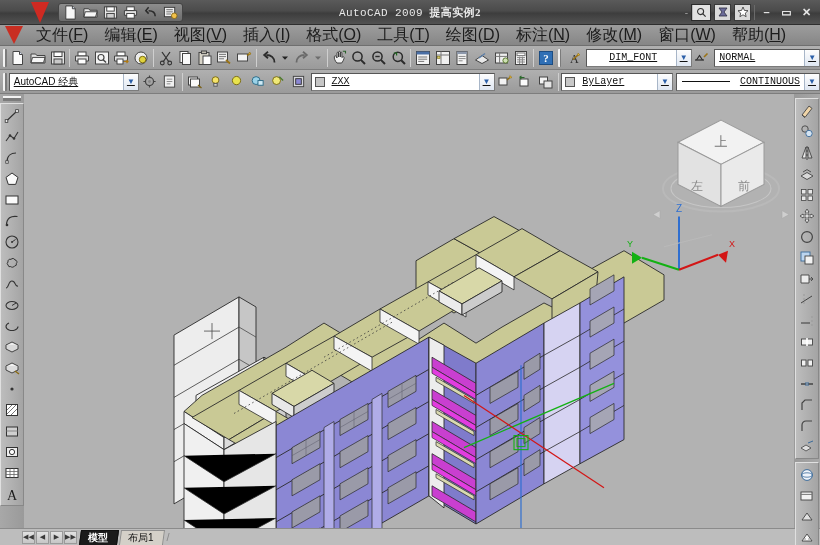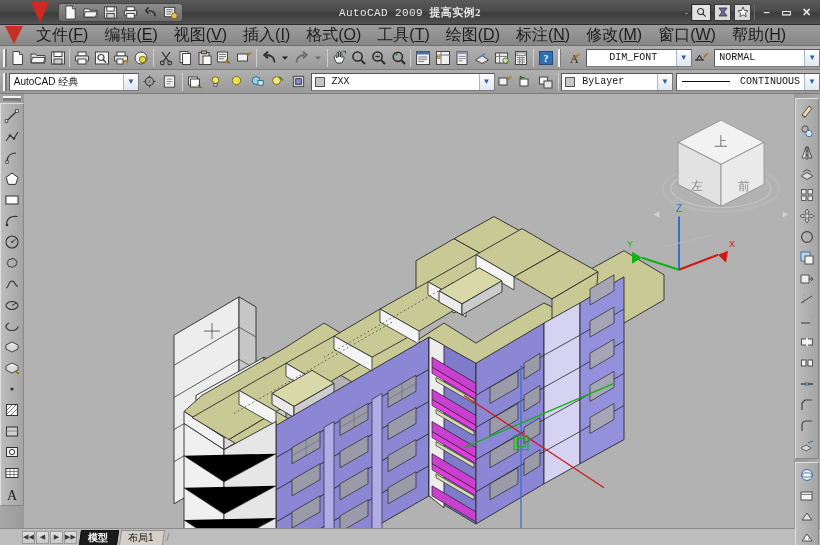--- a/index.html
+++ b/index.html
@@ -151,20 +151,21 @@
 
   
   .combo {
     display: flex; align-items: center;
     height: 18px;
     background: #fff;
     border: 1px solid #7b7b7b;
     border-top-color: #565656; border-left-color: #565656;
     font-size: 10px; color: #111;
     overflow: hidden;
+    text-decoration: underline;
   }
   .combo .cval {
     flex: 1 1 auto;
     padding-left: 4px;
     white-space: nowrap; overflow: hidden;
     font-family: "Liberation Mono", monospace;
     font-size: 10px;
   }
   .combo .cval.cn { font-family: "Liberation Sans", sans-serif; font-size: 10px; }
   .combo .carrow {

